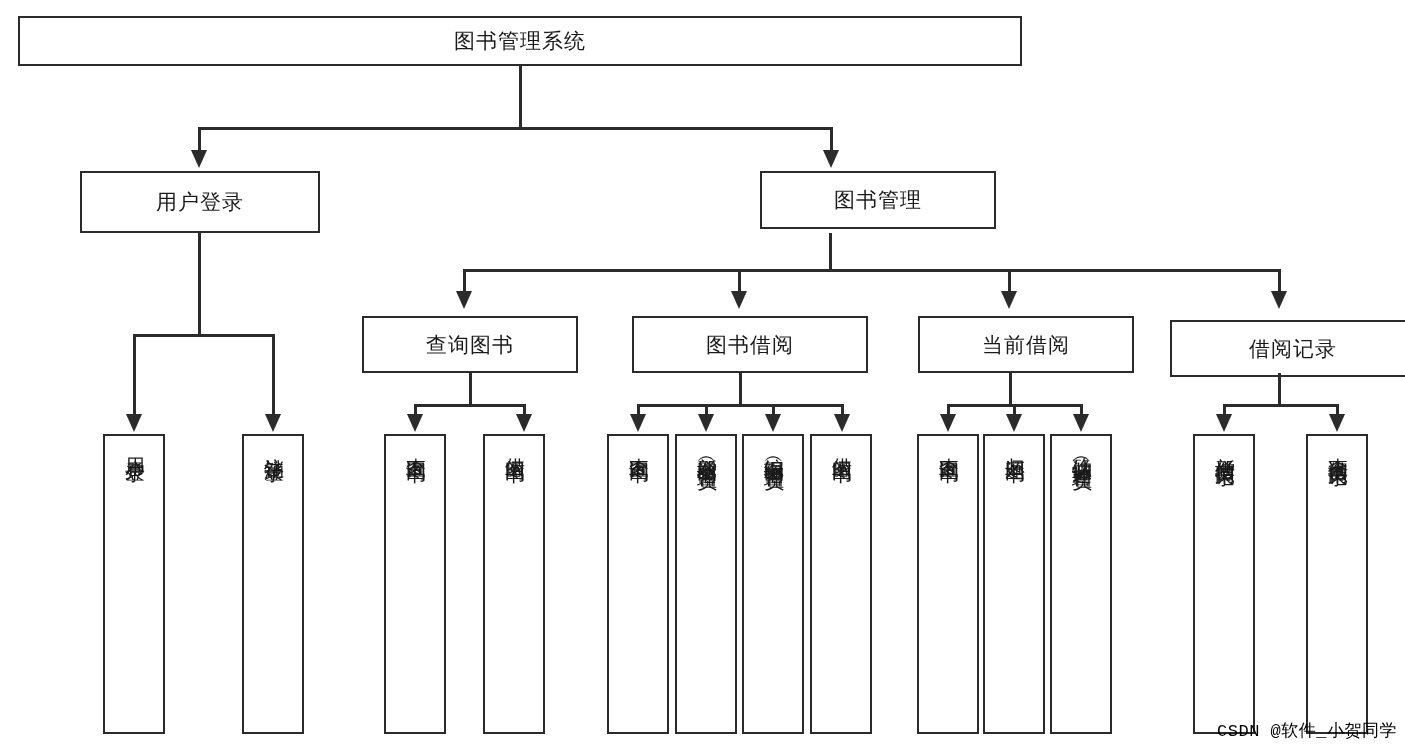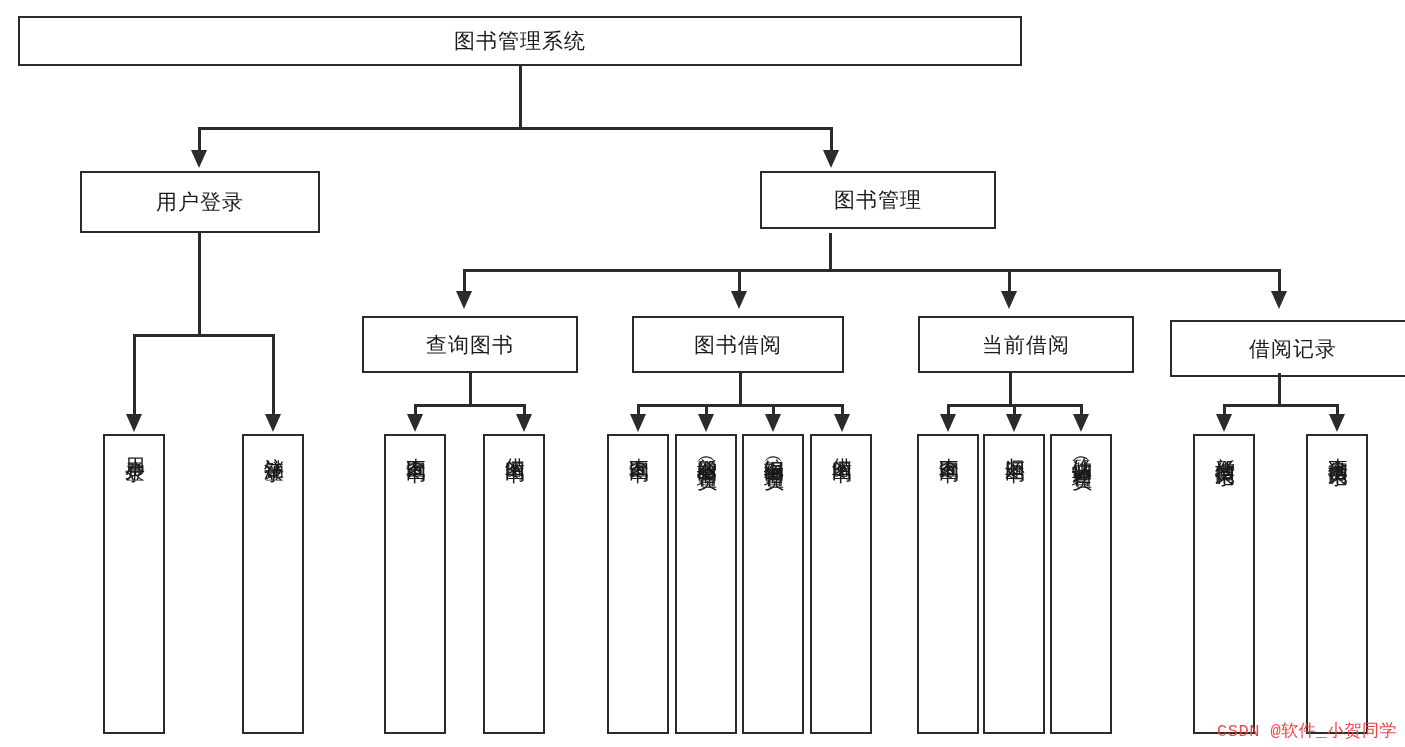--- a/index.html
+++ b/index.html
@@ -54,21 +54,21 @@
     height: 0;
     border-left: 8px solid transparent;
     border-right: 8px solid transparent;
     border-top: 18px solid #2b2b2b;
   }
   #watermark {
     position: absolute;
     right: 8px;
     bottom: 5px;
     font-size: 17px;
-    color: #ef4444;
+    color: #000000;
     letter-spacing: 0.5px;
     white-space: nowrap;
     margin-left: 14px;
   }
 </style>
 </head>
 <body>
 
 <div id="canvas">
 
@@ -108,21 +108,21 @@
   <div class="edge v" style="left:738px; top:269px; width:2.5px; height:24px;"></div>
   <div class="arrow" style="left:731px; top:291px;"></div>
   <div class="edge v" style="left:1008px; top:269px; width:2.5px; height:24px;"></div>
   <div class="arrow" style="left:1001px; top:291px;"></div>
   <div class="edge v" style="left:1278px; top:269px; width:2.5px; height:24px;"></div>
   <div class="arrow" style="left:1271px; top:291px;"></div>
 
   <div class="node horiz" style="left:362px; top:316px; width:216px; height:57px;">
     <span>查询图书</span>
   </div>
-  <div class="node horiz" style="left:632px; top:316px; width:212px; height:57px;">
+  <div class="node horiz" style="left:632px; top:316px; width:236px; height:57px;">
     <span>图书借阅</span>
   </div>
   <div class="node horiz" style="left:902px; top:316px; width:216px; height:57px;margin-left:16px;">
     <span>当前借阅</span>
   </div>
   <div class="node horiz" style="left:1170px; top:320px; width:246px; height:57px;">
     <span>借阅记录</span>
   </div>
 
   <div class="edge v" style="left:469px; top:373px; width:2.5px; height:33px;"></div>

